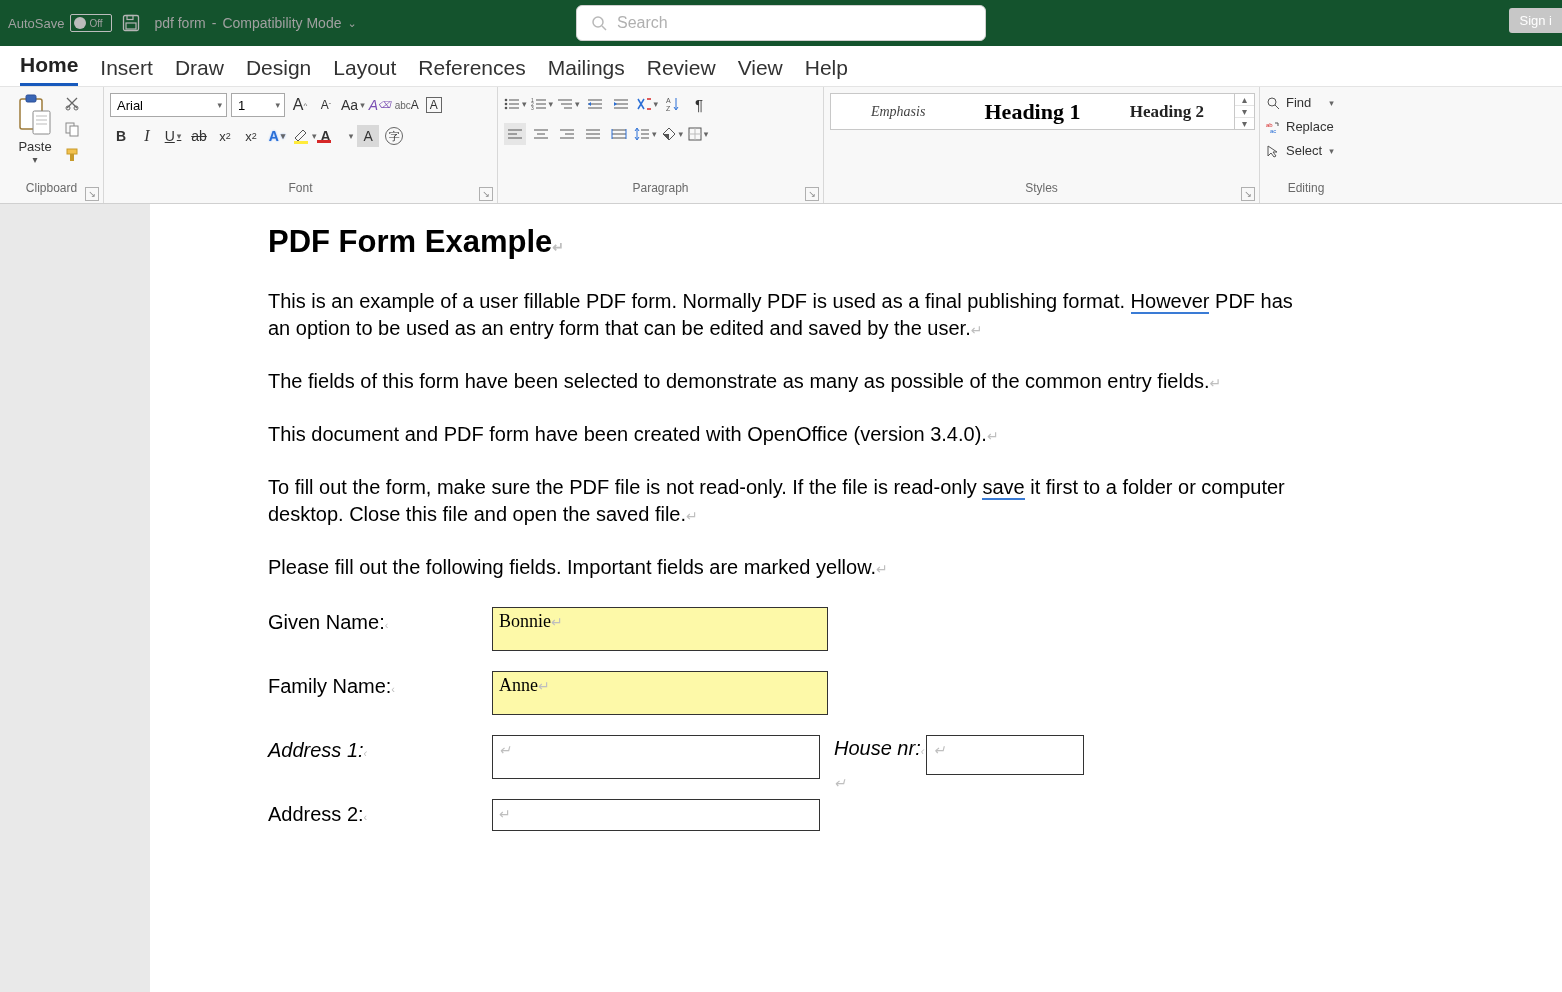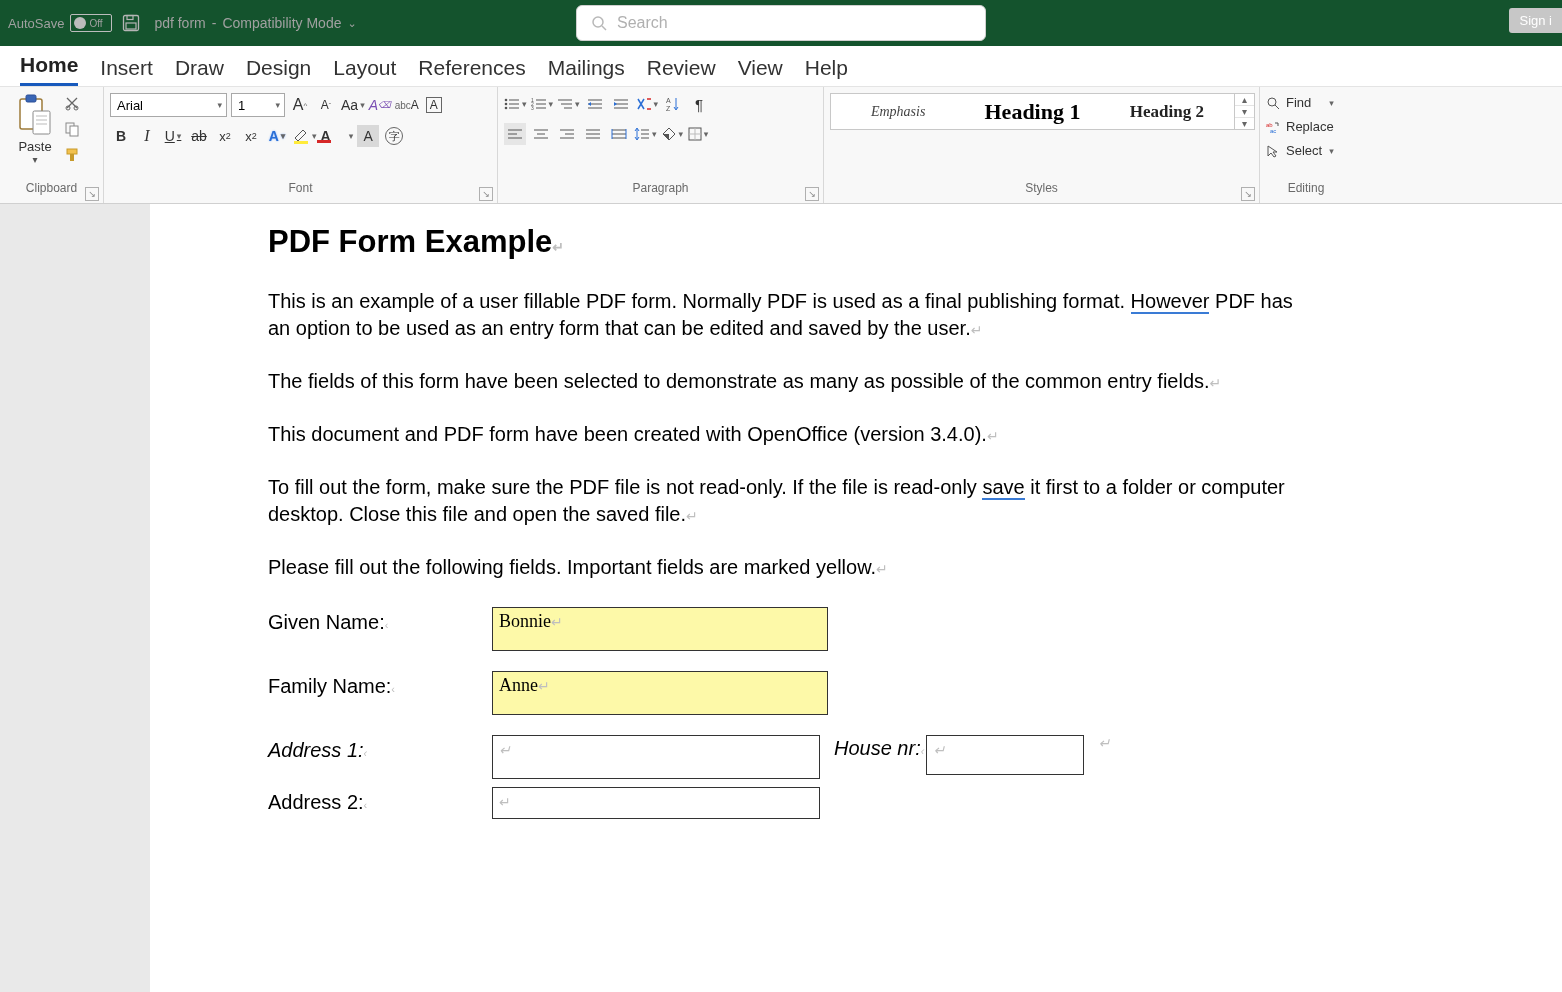--- a/index.html
+++ b/index.html
@@ -78,21 +78,21 @@
 .spell { border-bottom: 2px solid #3a7bd5; }
 
 .form-grid { margin-top: 22px; font-size: 20px; }
 .form-row { display: flex; align-items: flex-start; margin-bottom: 20px; }
 .form-label { width: 224px; padding-top: 4px; }
 .field { border: 1px solid #333; font-family: "Times New Roman", serif; font-size: 18px; padding: 3px 6px 18px 6px; }
 .field.yellow { background: #fdf9a8; width: 336px; }
 .field.white { background: #fff; width: 328px; }
 .field.small { width: 158px; padding-bottom: 14px; }
 .house-label { margin-left: 14px; padding-top: 2px; }
-.house-wrap { display: flex; flex-direction: row; gap: 0; }
+.house-wrap { display: flex; flex-direction: column; gap: 0; }
 
 svg { display: block; }
 </style>
 </head>
 <body>
 
 <div class="titlebar">
   <div class="autosave-wrap">
     <span>AutoSave</span>
     <div class="toggle">

